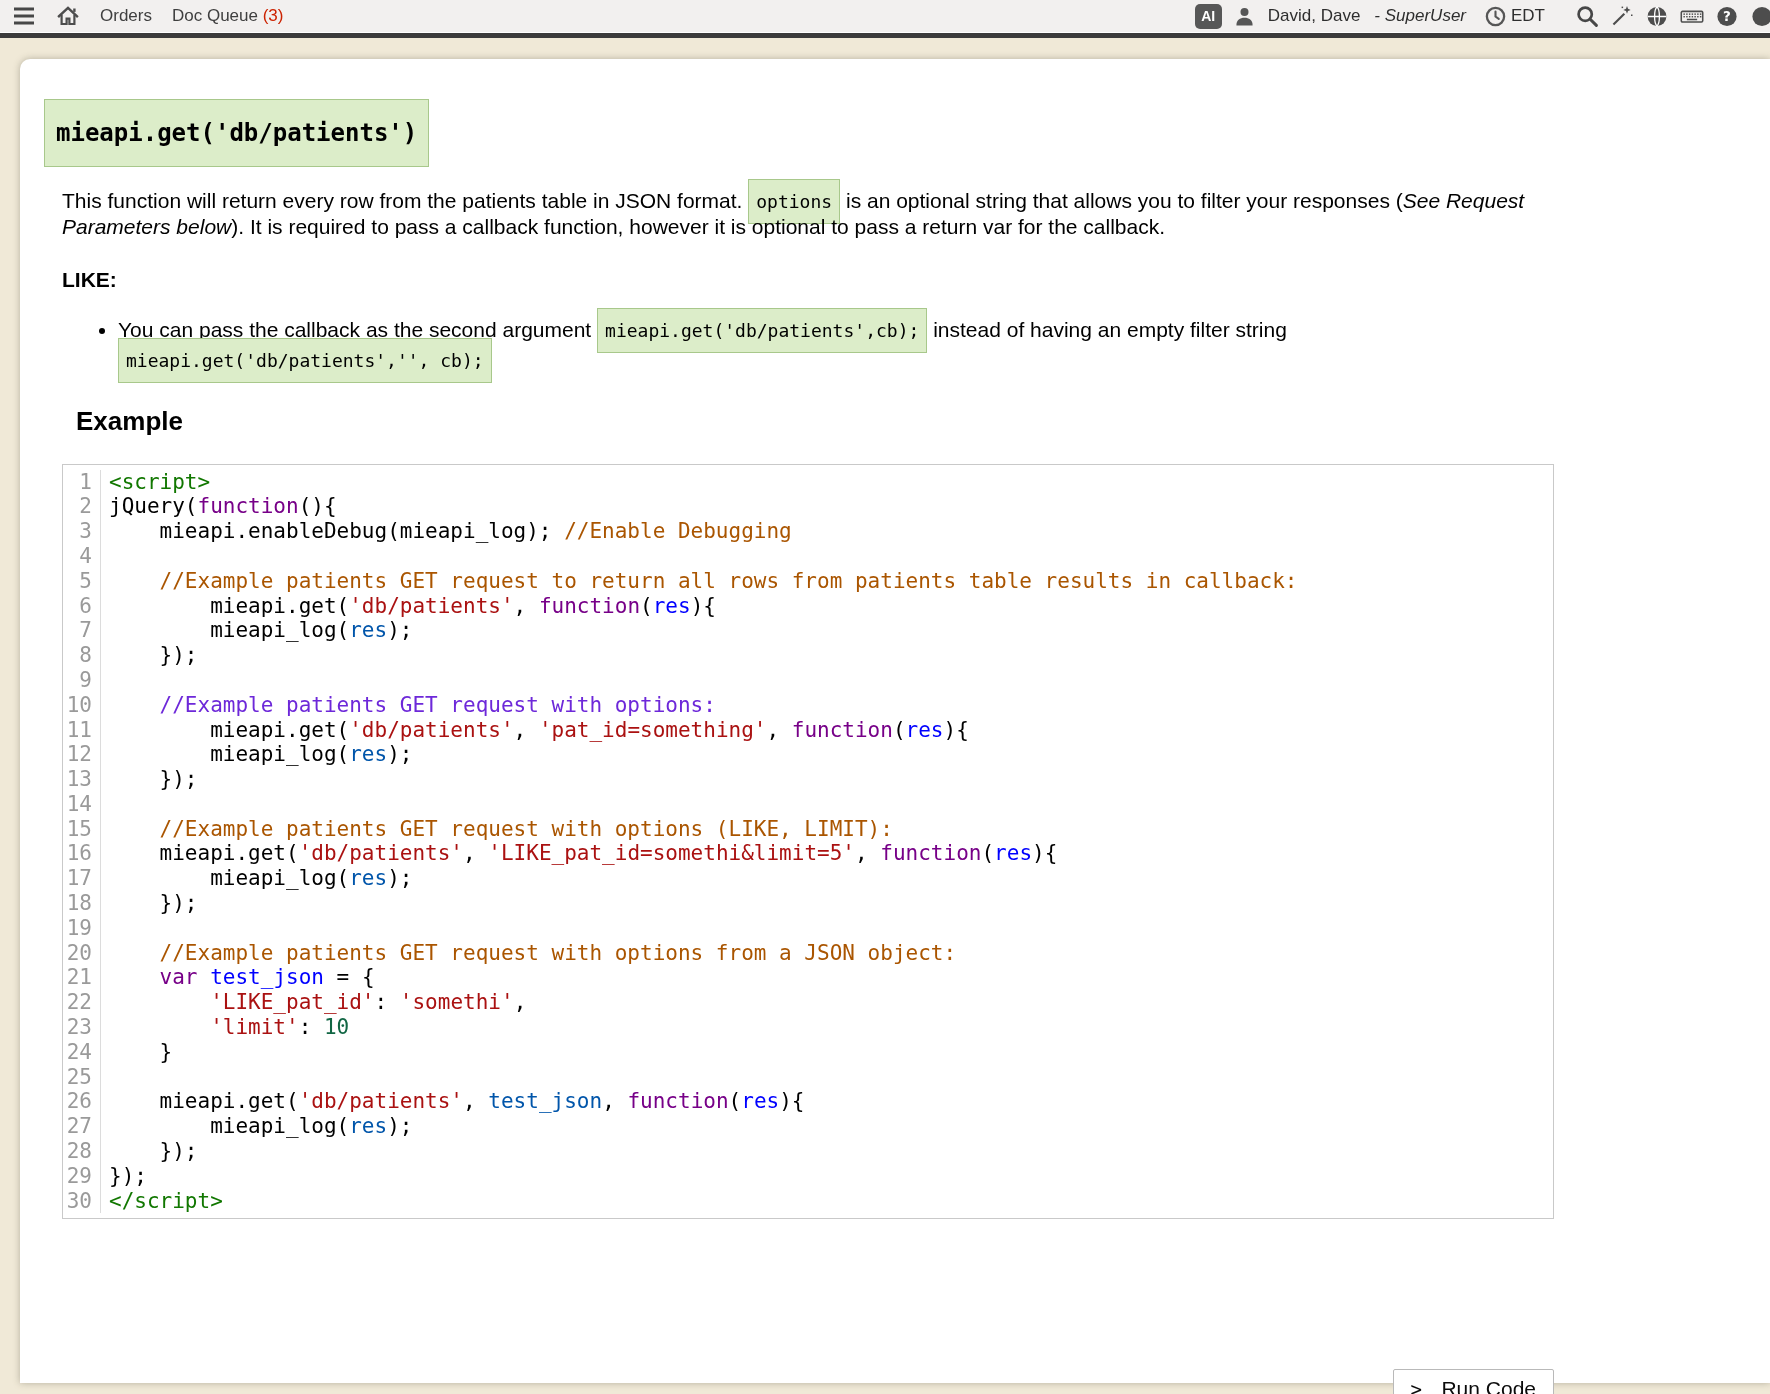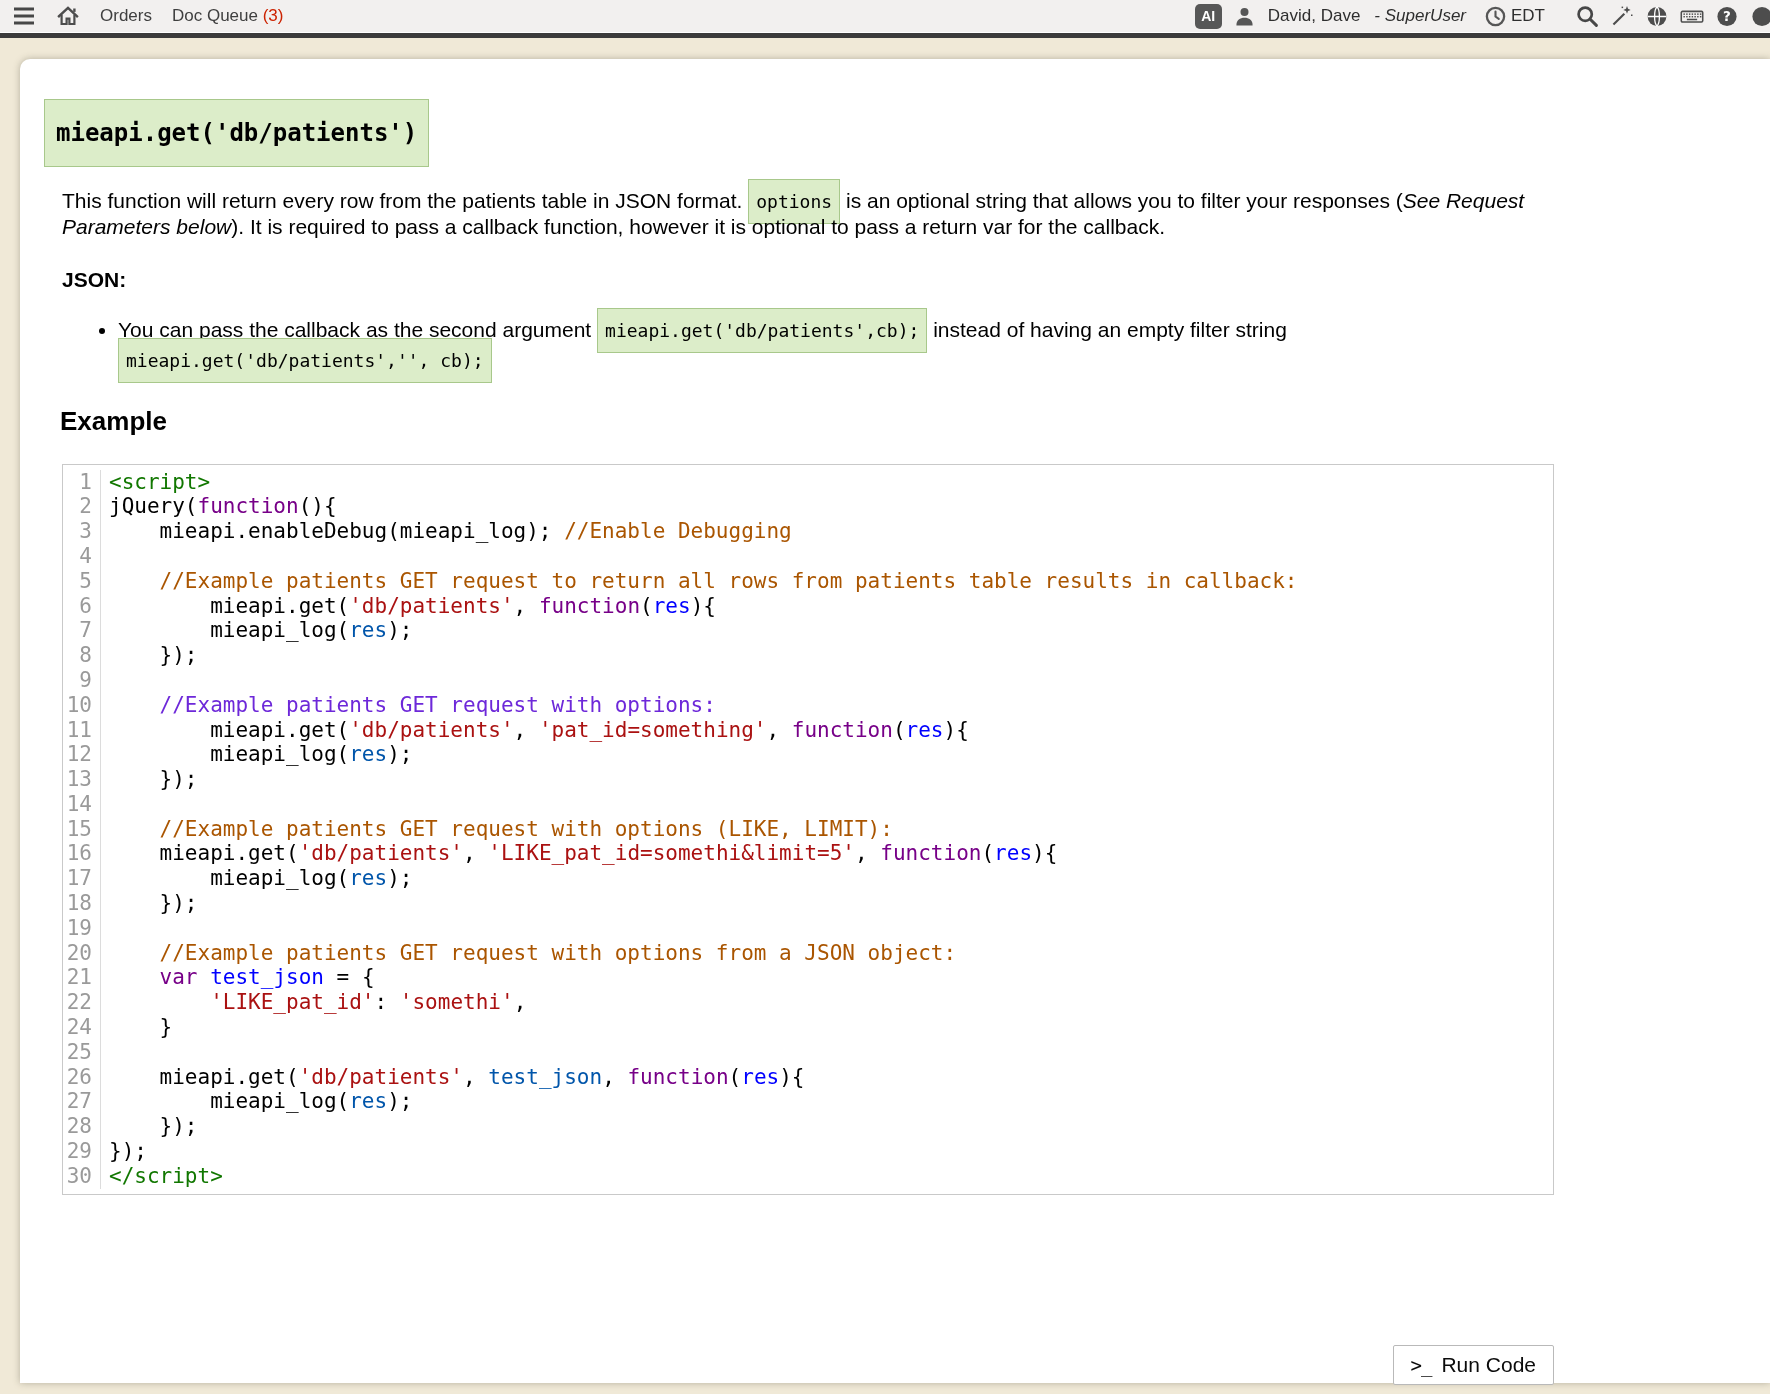--- a/index.html
+++ b/index.html
@@ -52,21 +52,21 @@
   .seg-code {
     font-family: "DejaVu Sans Mono", monospace; font-size: 18px;
     background: #dcedc9; border: 1px solid #a8c88b; padding: 11px 7px; white-space: nowrap;
   }
 
   .tips-label { margin: 27px 0 0 18px; font-size: 21px; font-weight: bold; color: #000; }
 
   ul.tips { margin: 23px 0 0 18px; padding-left: 56px; width: 1470px; }
   ul.tips li { font-size: 21px; line-height: 1.42; color: #000; }
 
-  .example-h { margin: 31px 0 0 16px; font-size: 26px; font-weight: bold; color: #000; }
+  .example-h { margin: 31px 0 0 32px; font-size: 26px; font-weight: bold; color: #000; }
 
   
   .codeblock {
     margin: 27px 0 0 18px; width: 1492px; border: 1px solid #c9c9c9; background: #fff;
     padding: 5px 0; cursor: text;
   }
   .line { display: flex; min-height: 24.8px; }
   .ln {
     flex: 0 0 38px; text-align: right; padding-right: 8px; color: #9a9a9a;
     border-right: 1px solid #dcdcdc;
@@ -184,21 +184,21 @@
 <div class="dark-rule"></div>
 
 <div class="page">
   <div class="panel">
     <div class="content">
 
       <div class="doc-title">mieapi.get('db/patients')</div>
 
       <p class="intro"><span class="seg-text">This function will return every row from the patients table in JSON format. </span><span class="seg-code">options</span><span class="seg-text"> is an optional string that allows you to filter your responses (</span><span class="seg-italic">See Request Parameters below</span><span class="seg-text">). It is required to pass a callback function, however it is optional to pass a return var for the callback.</span></p>
 
-      <div class="tips-label">JSON:</div>
+      <div class="tips-label">LIKE:</div>
 
       <ul class="tips">
         <li><span class="seg-text">You can pass the callback as the second argument </span><span class="seg-code">mieapi.get('db/patients',cb);</span><span class="seg-text"> instead of having an empty filter string </span><span class="seg-code">mieapi.get('db/patients','', cb);</span></li>
       </ul>
 
       <div class="example-h">Example</div>
 
       <div class="codeblock">
           <div class="line">
             <span class="ln">1</span>
@@ -280,20 +280,24 @@
             <span class="ln">20</span>
             <span class="lc"><span>    </span><span style="color: rgb(170, 85, 0);">//Example patients GET request with options from a JSON object:</span></span>
           </div>
           <div class="line">
             <span class="ln">21</span>
             <span class="lc"><span>    </span><span style="color: rgb(119, 0, 136);">var</span><span> </span><span style="color: rgb(0, 0, 255);">test_json</span><span> = {</span></span>
           </div>
           <div class="line">
             <span class="ln">22</span>
             <span class="lc"><span>        </span><span style="color: rgb(170, 17, 17);">'LIKE_pat_id'</span><span>: </span><span style="color: rgb(170, 17, 17);">'somethi'</span><span>,</span></span>
+          </div>
+          <div class="line">
+            <span class="ln">23</span>
+            <span class="lc"><span>        </span><span style="color: rgb(170, 17, 17);">'limit'</span><span>: </span><span style="color: rgb(17, 102, 68);">10</span></span>
           </div>
           <div class="line">
             <span class="ln">24</span>
             <span class="lc"><span>    }</span></span>
           </div>
           <div class="line">
             <span class="ln">25</span>
             <span class="lc"></span>
           </div>
           <div class="line">

